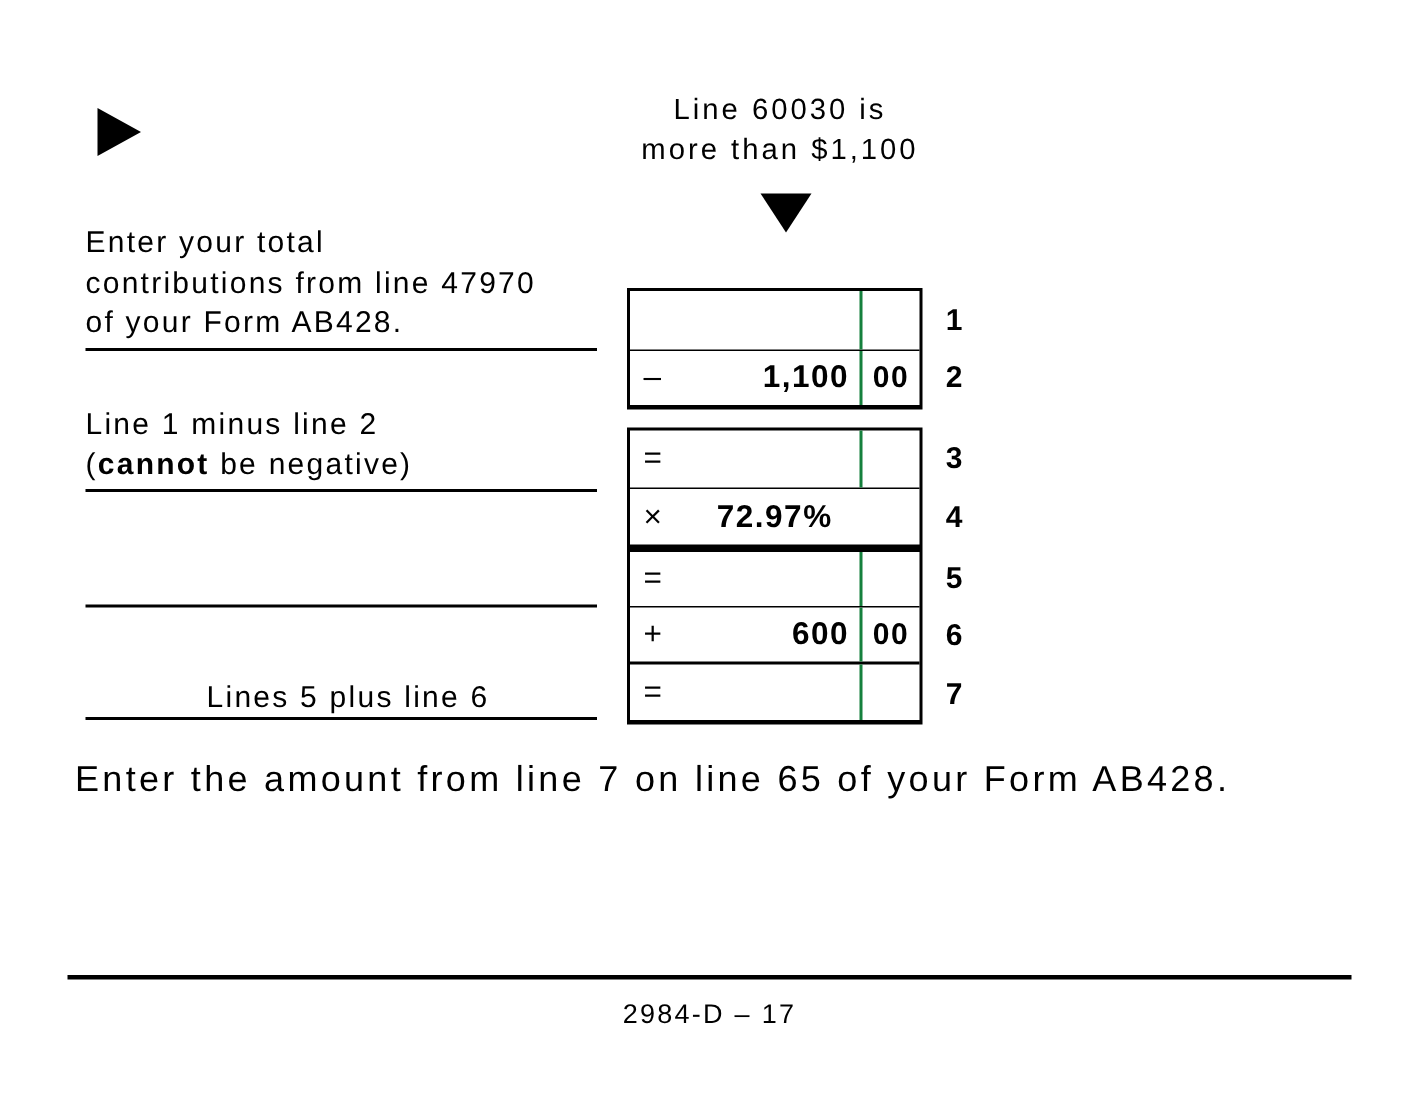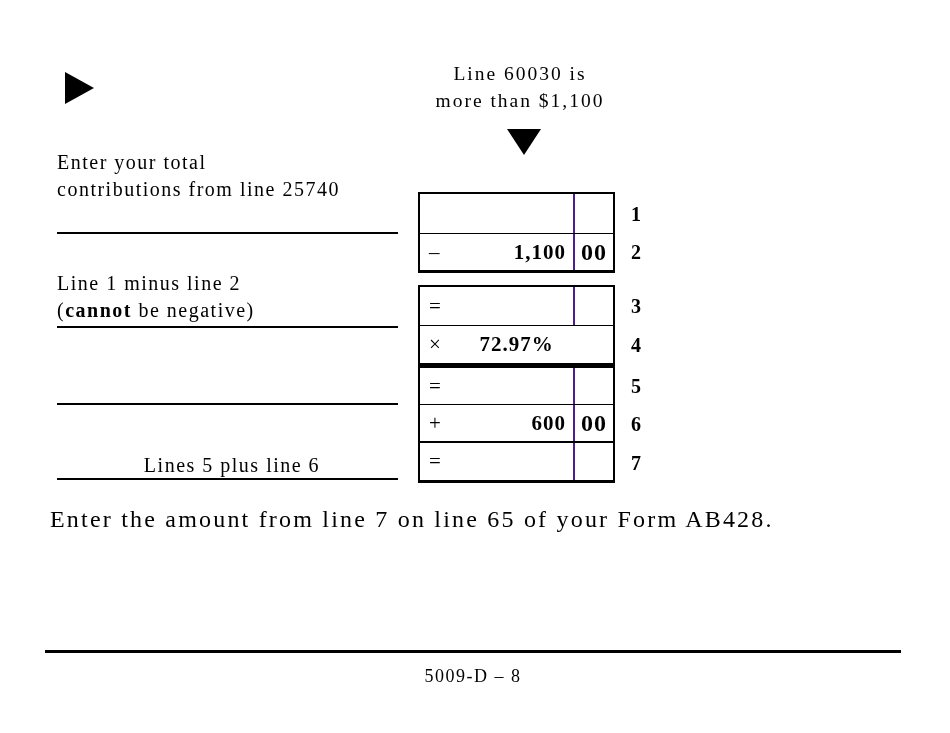--- a/index.html
+++ b/index.html
@@ -3,21 +3,21 @@
 <meta charset="utf-8">
 <style>
   * { margin: 0; padding: 0; box-sizing: border-box; }
   html, body { background: #ffffff; }
   .page {
     position: relative;
     width: 950px;
     height: 733px;
     background: #ffffff;
     color: #000000;
-    font-family: Liberation Serif, serif;
+    font-family: Liberation Sans, sans-serif;
     overflow: hidden;
   }
 
   
   .start-arrow {
     position: absolute; left: 65px; top: 72px;
     width: 0; height: 0;
     border-top: 16px solid transparent;
     border-bottom: 16px solid transparent;
     border-left: 29px solid #000;
@@ -54,23 +54,23 @@
     border: 2px solid #000; border-bottom-width: 3px;
   }
   .calc-row { display: flex; width: 100%; }
   .calc-row .cell-main {
     width: 153px; display: flex; align-items: center;
     justify-content: space-between;
     padding: 0 7px 0 9px;
     font-size: 20px;
   }
   .calc-row .cell-cents {
-    width: 40px; border-left: 2px solid #4c1d95;
+    width: 40px; border-left: 2px solid #15803d;
     display: flex; align-items: center; justify-content: center;
-    font-size: 24px; font-weight: bold; letter-spacing: 1px;
+    font-size: 20px; font-weight: bold; letter-spacing: 1px;
   }
   .calc-row .cell-full {
     width: 193px; position: relative;
     display: flex; align-items: center; justify-content: center;
     font-size: 20px;
   }
   .op { font-size: 21px; font-weight: normal; }
   .cell-full .op { position: absolute; left: 9px; }
   .amt { font-weight: bold; letter-spacing: 1px; font-size: 21px; }
   .divider-1 { border-bottom: 1px solid #000; }
@@ -103,21 +103,22 @@
   <div class="start-arrow"></div>
 
   <div class="condition">
     <div>Line 60030 is</div>
     <div>more than $1,100</div>
   </div>
   <div class="down-arrow"></div>
 
   <div class="step-label" style="top:149px;">
     <div>Enter your total</div>
-    <div>contributions from line 25740</div>
+    <div>contributions from line 47970</div>
+    <div>of your Form AB428.</div>
   </div>
   <div class="underline" style="top:232px;"></div>
 
   <div class="step-label" style="top:270px;">
     <div>Line 1 minus line 2</div>
     <div><span>(</span><span class="b">cannot</span><span> be negative)</span></div>
   </div>
   <div class="underline" style="top:326px;"></div>
 
   <div class="underline" style="top:403px;"></div>
@@ -188,15 +189,15 @@
   <div class="line-num" style="top:233px; line-height:38px;">2</div>
   <div class="line-num" style="top:287px; line-height:39px;">3</div>
   <div class="line-num" style="top:326px; line-height:38px;">4</div>
   <div class="line-num" style="top:368px; line-height:37px;">5</div>
   <div class="line-num" style="top:405px; line-height:39px;">6</div>
   <div class="line-num" style="top:444px; line-height:38px;">7</div>
 
   <div class="instruction">Enter the amount from line 7 on line 65 of your Form AB428.</div>
 
   <div class="footer-rule"></div>
-  <div class="footer-page">5009-D – 8</div>
+  <div class="footer-page">2984-D – 17</div>
 
 </div>
 
 </body></html>

